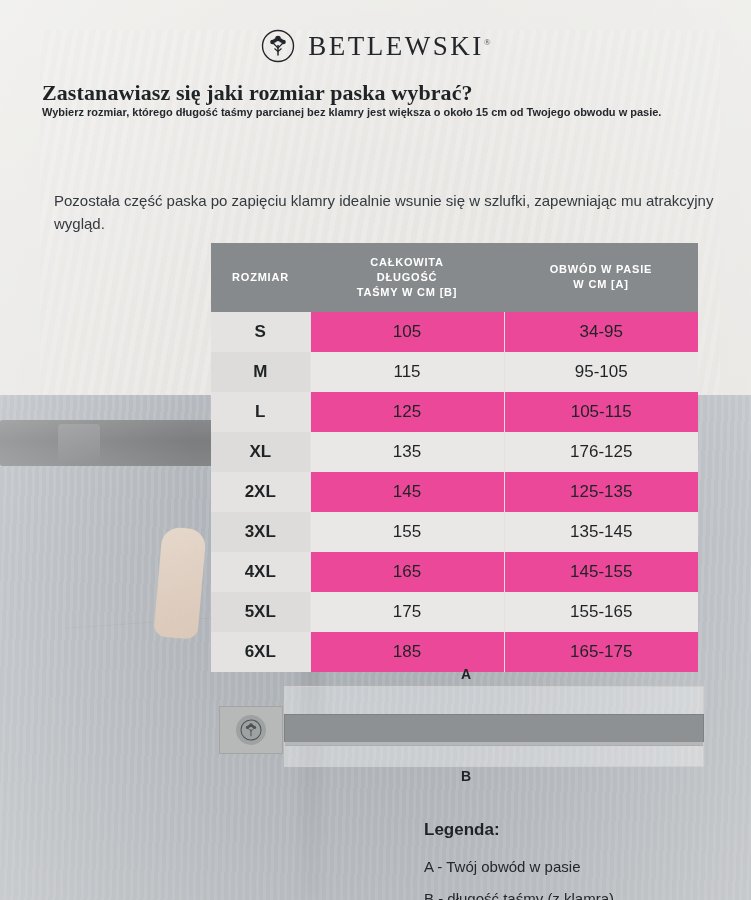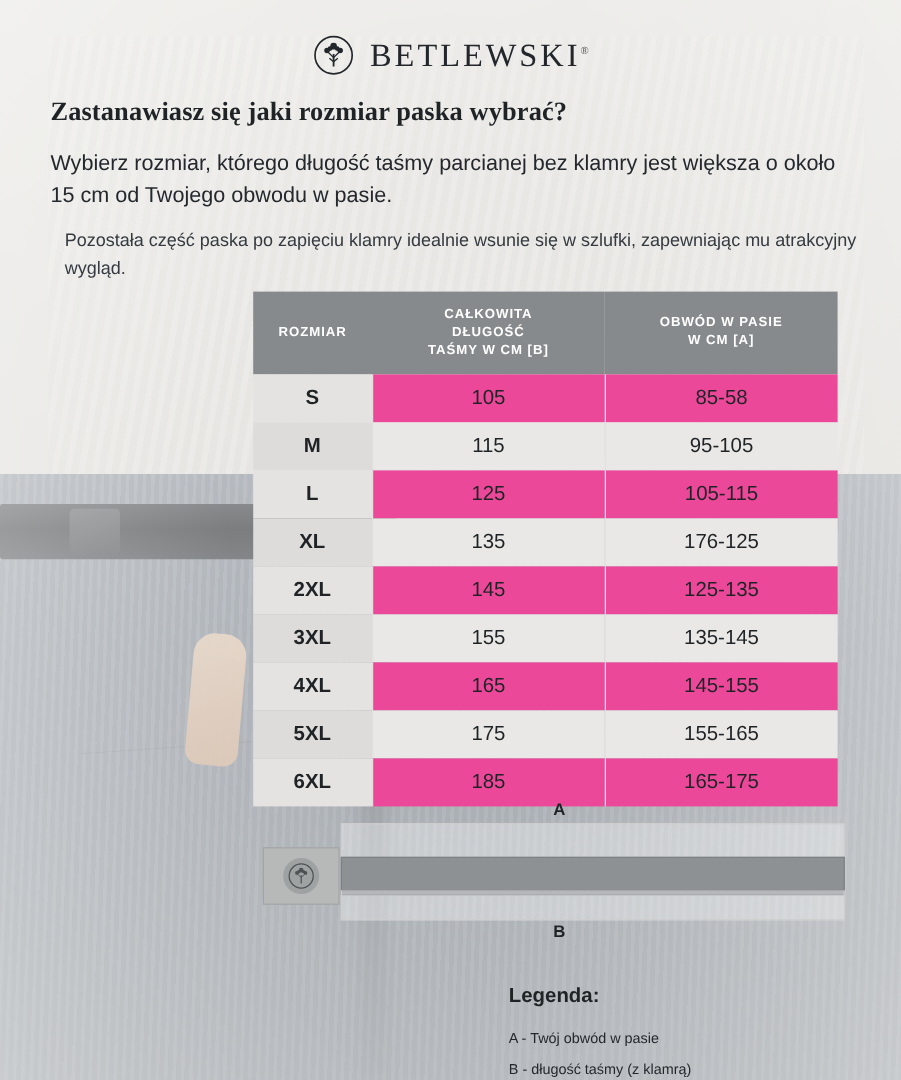--- a/index.html
+++ b/index.html
@@ -145,25 +145,25 @@
     width: 680px;
     margin: 0;
     font-family: "Liberation Serif", serif;
     font-size: 22px;
     font-weight: 700;
     color: #1f2326;
     letter-spacing: 0.1px;
   }
   .sub-bold {
     position: absolute;
-    left: 42px; top: 123px;
+    left: 42px; top: 105px;
     width: 660px;
     margin: 0;
-    font-size: 18px;
-    font-weight: 400;
+    font-size: 11px;
+    font-weight: 700;
     color: #24282c;
     line-height: 1.45;
   }
   .sub-normal {
     position: absolute;
     left: 42px; top: 178px;
     width: 670px;
     margin: 12px;
     font-size: 15px;
     font-weight: 400;
@@ -277,21 +277,21 @@
     left: 424px; top: 820px;
     width: 300px;
   }
   .legend-title {
     font-size: 17px;
     font-weight: 700;
     color: #1f2326;
     margin: 0 0 18px 0;
   }
   .legend-row {
-    font-size: 12px;
+    font-size: 15px;
     color: #24282c;
     margin-bottom: 5px;
   }
 </style>
 </head>
 <body>
 
 <div class="bg">
   <div class="bg-sweater"></div>
   <div class="bg-jeans"></div>
@@ -340,21 +340,21 @@
         <th class="c2">
           <span>OBWÓD W PASIE</span><br>
           <span>W CM [A]</span>
         </th>
       </tr>
     </thead>
     <tbody>
       <tr>
         <td class="szcol">S</td>
         <td>105</td>
-        <td>85-58</td>
+        <td>34-95</td>
       </tr>
       <tr>
         <td class="szcol">M</td>
         <td>115</td>
         <td>95-105</td>
       </tr>
       <tr>
         <td class="szcol">L</td>
         <td>125</td>
         <td>105-115</td>

